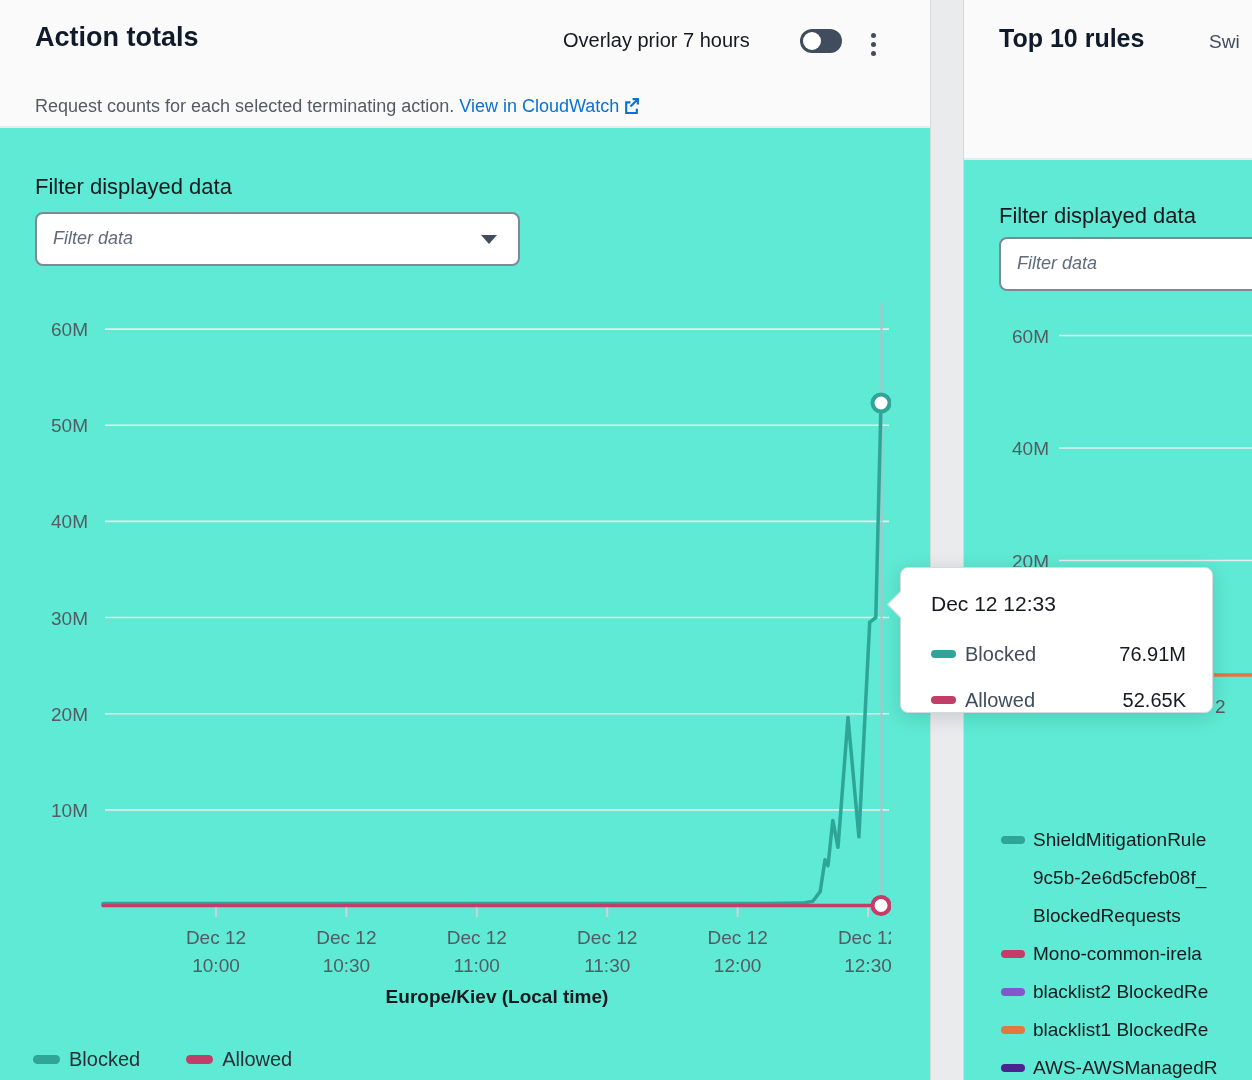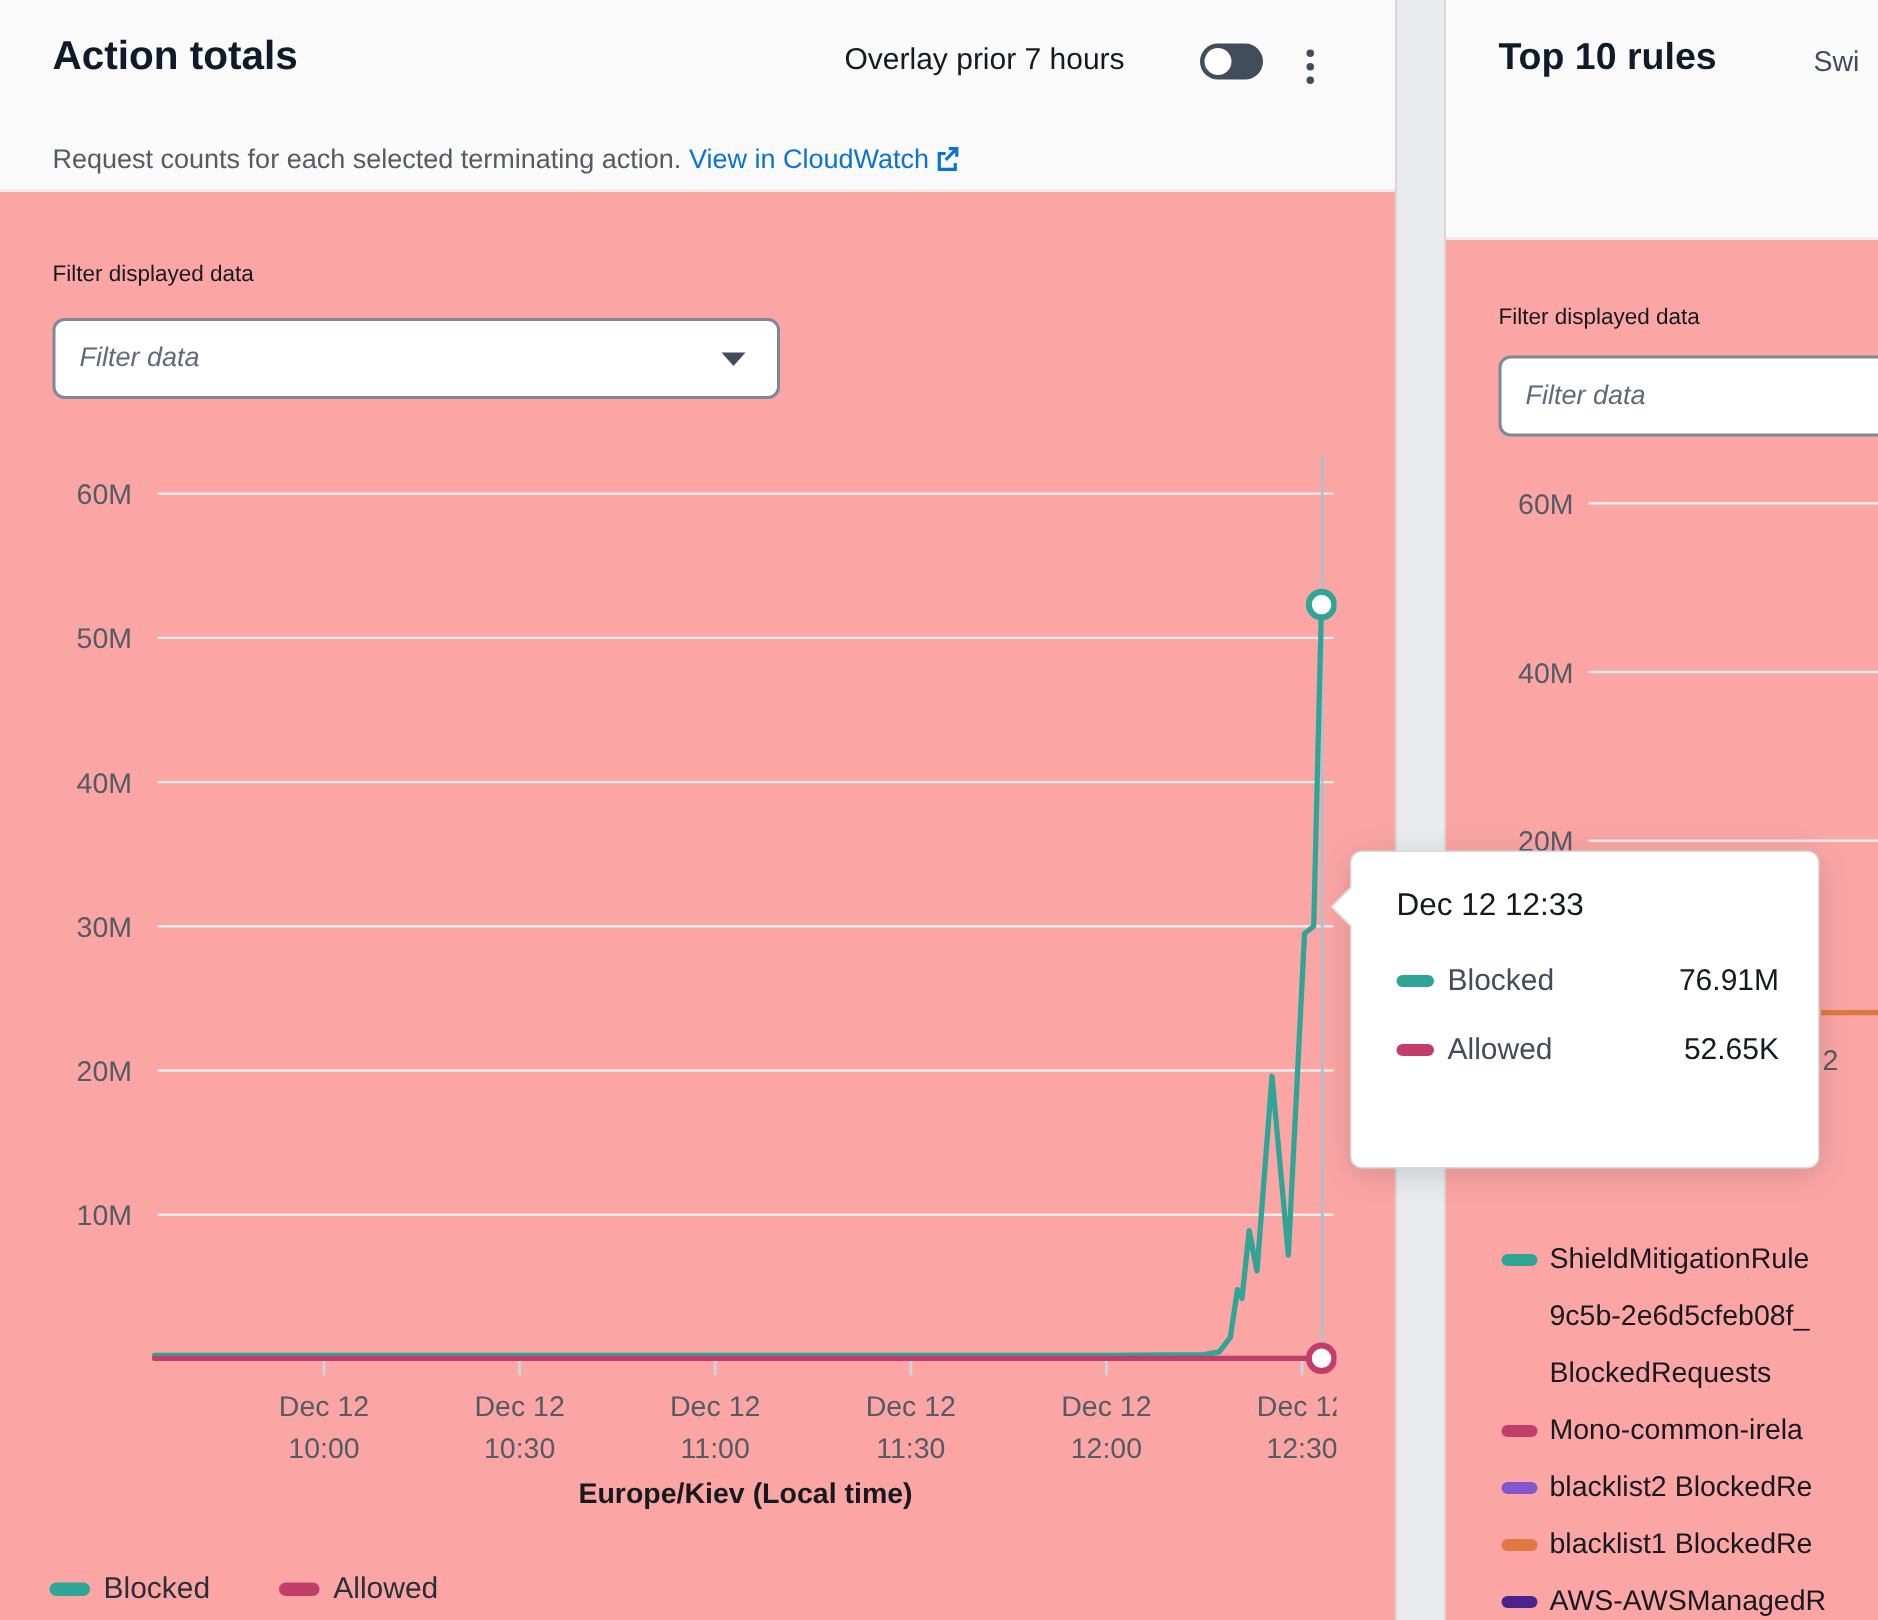--- a/index.html
+++ b/index.html
@@ -1,59 +1,59 @@
 <!DOCTYPE html>
 <html><head>
 <meta charset="utf-8">
 <style>
   html,body{margin:0;padding:0;}
   .page{position:relative;width:1252px;height:1080px;overflow:hidden;background:#e9ebed;
         font-family:"Liberation Sans",sans-serif;color:#16191f;}
-  .card{position:absolute;top:0;background:#fca5a5;}
+  .card{position:absolute;top:0;background:#5eead4;}
   .card-left{left:0;width:930px;height:1080px;border-right:1px solid #d5dbdb;}
   .card-right{left:963px;width:289px;height:1080px;border-left:1px solid #d5dbdb;}
   .panel-header{position:absolute;left:0;top:0;width:100%;background:#fafafa;border-bottom:2px solid #e9ebed;box-sizing:border-box;}
   .hdr-left{height:128px;}
   .hdr-right{height:160px;}
   .panel-title{position:absolute;margin:0;font-weight:700;color:#0f1b2a;}
   .t-left{left:35px;top:22px;font-size:27px;}
   .t-right{left:35px;top:24px;font-size:25px;text-align:center;}
   .title-suffix{position:absolute;left:245px;top:31px;font-size:19px;color:#414d5c;white-space:nowrap;}
   .desc{position:absolute;font-size:18px;color:#545b64;white-space:nowrap;}
   .desc a{color:#0972d3;text-decoration:none;cursor:pointer;}
   .d-left{left:35px;top:78px;}
   .d-right{left:35px;top:76px;line-height:28px;}
   .ext-icon{display:inline-block;vertical-align:-2px;margin-left:4px;}
   .hdr-actions-label{position:absolute;left:563px;top:29px;font-size:20px;color:#16191f;white-space:nowrap;}
   .toggle{position:absolute;left:800px;top:29px;width:42px;height:24px;border-radius:12px;background:#414d5c;cursor:pointer;}
   .toggle .knob{position:absolute;left:3px;top:3px;width:18px;height:18px;border-radius:50%;background:#fff;}
   .kebab{position:absolute;left:862px;top:26px;width:22px;height:36px;border:none;background:transparent;cursor:pointer;
          display:flex;flex-direction:column;align-items:center;justify-content:center;gap:4px;padding:0;}
   .kebab i{width:5px;height:5px;border-radius:50%;background:#414d5c;}
-  .filter-label{position:absolute;font-size:15px;color:#16191f;}
+  .filter-label{position:absolute;font-size:22px;color:#16191f;}
   .fl-left{left:35px;top:174px;}
   .fl-right{left:35px;top:203px;}
   .select{position:absolute;height:54px;background:#fff;border:2px solid #7d8998;border-radius:8px;box-sizing:border-box;cursor:pointer;}
   .sel-left{left:35px;top:212px;width:485px;}
   .sel-right{left:35px;top:237px;width:400px;}
   .select .ph{position:absolute;left:16px;top:14px;font-size:18px;font-style:italic;color:#5f6b7a;}
   .caret{position:absolute;right:21px;top:21px;width:0;height:0;border-left:8px solid transparent;border-right:8px solid transparent;border-top:9px solid #414d5c;}
   svg text{font-family:"Liberation Sans",sans-serif;}
   .chart-svg{position:absolute;left:0;top:0;}
   .axis-title{position:absolute;left:105px;top:986px;width:784px;text-align:center;font-size:19px;font-weight:700;color:#16191f;}
   .legend{position:absolute;left:33px;top:1048px;display:flex;gap:46px;}
   .legend-item{display:flex;align-items:center;gap:9px;cursor:pointer;}
   .legend-item .sw{width:27px;height:9px;border-radius:4.5px;}
   .legend-item .lb{font-size:20px;color:#2a3038;}
   .rule-legend{position:absolute;left:0;top:821px;width:289px;}
   .rule-row{display:flex;align-items:center;height:38px;padding-left:37px;white-space:nowrap;cursor:pointer;}
   .rule-row .sw{width:24px;height:8px;border-radius:4px;margin-right:8px;flex:none;}
   .rule-row .sp{width:32px;flex:none;}
   .rule-row .lb{font-size:19px;color:#16191f;}
-  .tooltip{position:absolute;left:900px;top:567px;width:313px;height:212px;box-sizing:border-box;background:#fff;
+  .tooltip{position:absolute;left:900px;top:567px;width:313px;height:146px;box-sizing:border-box;background:#fff;
            border:1px solid #d5dbdb;border-radius:8px;box-shadow:0 4px 20px rgba(0,28,36,.15);z-index:20;
            padding:24px 26px 0 30px;}
   .tooltip .arrow{position:absolute;left:-10px;top:27px;width:18px;height:18px;background:#fff;
            border-left:1px solid #d5dbdb;border-bottom:1px solid #d5dbdb;transform:rotate(45deg);}
   .tt-title{position:relative;font-size:21px;color:#16191f;margin:0 0 25px 0;}
   .tt-row{position:relative;display:flex;align-items:center;height:26px;margin-bottom:20px;}
   .tt-row .sw{width:25px;height:8px;border-radius:4px;margin-right:9px;flex:none;}
   .tt-row .lb{font-size:20px;color:#414d5c;}
   .tt-row .val{margin-left:auto;font-size:20px;color:#16191f;}
 </style>

